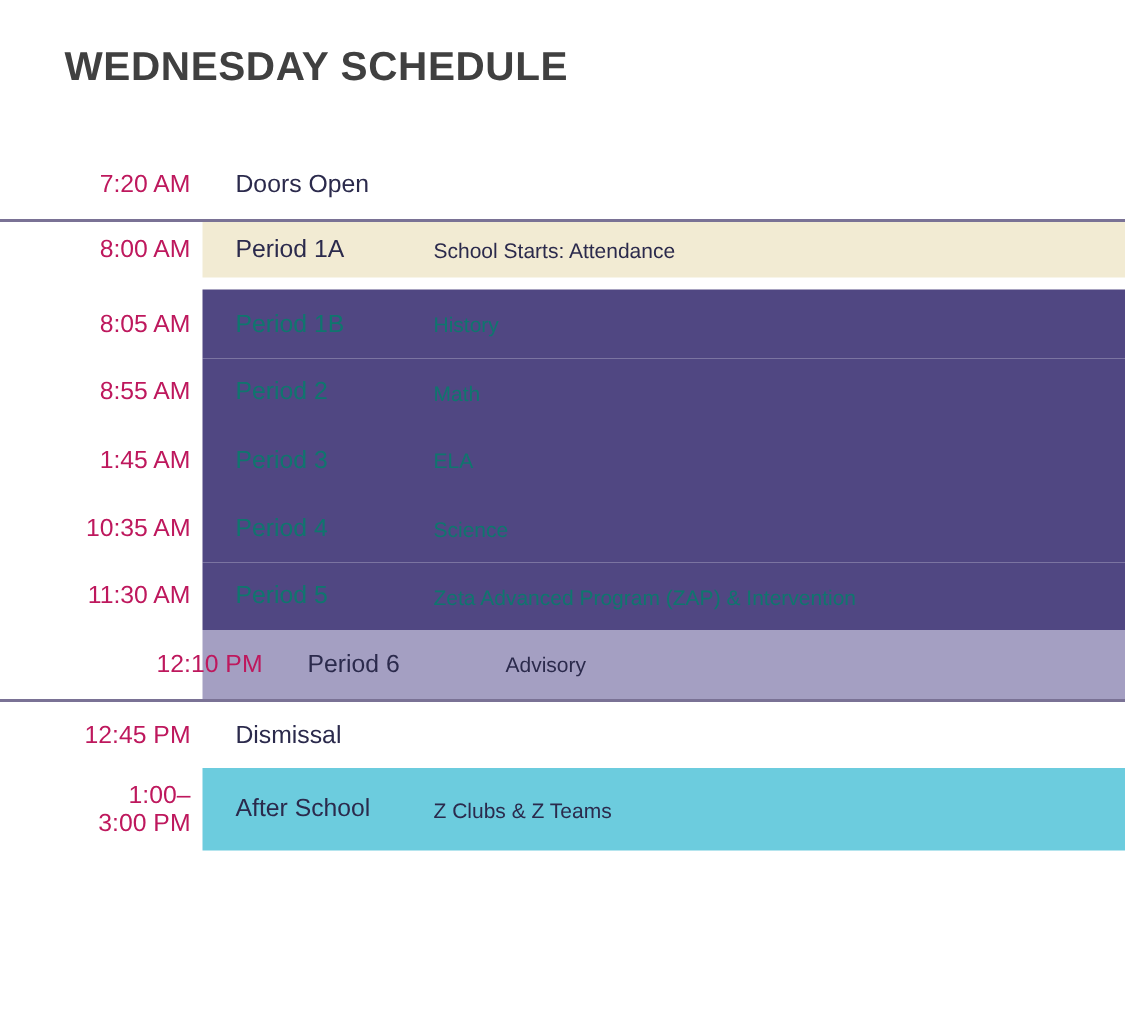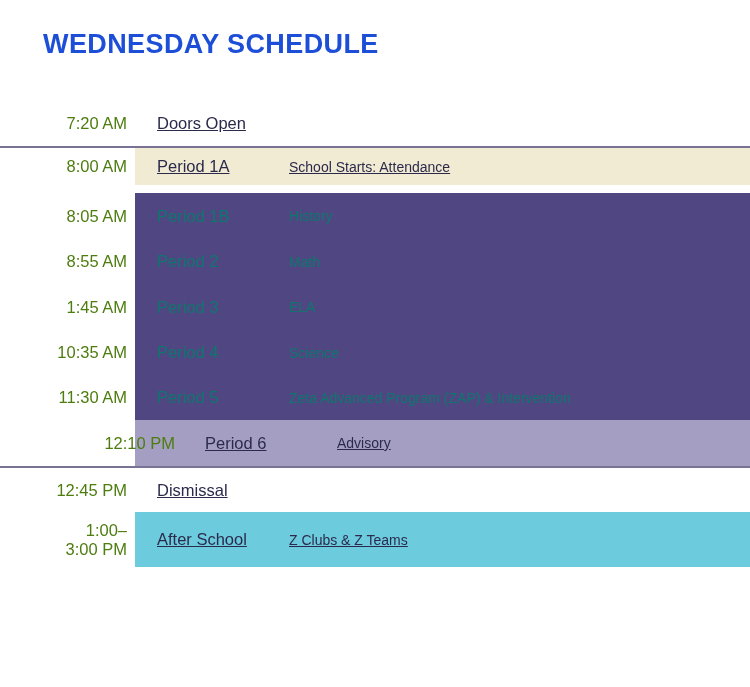--- a/index.html
+++ b/index.html
@@ -24,21 +24,21 @@
   }
 
   
   #page-title {
     position: absolute;
     left: 43px;
     top: 29px;
     font-size: 27px;
     font-weight: bold;
     letter-spacing: 0.4px;
-    color: #1d4ed8;
+    color: #404040;
     white-space: nowrap;
   }
 
   
   #schedule-table {
     position: absolute;
     left: 0;
     top: 101px;
     width: 750px;
   }
@@ -67,21 +67,21 @@
     align-items: center;
     height: 100%;
   }
 
   .cell-time {
     width: 127px;
     min-width: 127px;
     text-align: right;
     padding-right: 0px;
     font-size: 16.5px;
-    color: #4d7c0f;
+    color: #be185d;
     line-height: 1.12;
     white-space: pre-line;
   }
 
   .cell-label {
     width: 132px;
     min-width: 132px;
     margin-left: 30px;
     font-size: 16.5px;
     white-space: nowrap;
@@ -96,21 +96,21 @@
   .divider {
     position: absolute;
     left: 0;
     width: 750px;
     height: 2px;
     background: #7A7295;
     z-index: 3;
   }
 
   
-  .txt-dark { color: #2B2A4C; text-decoration: underline; }
+  .txt-dark { color: #2B2A4C; }
   .txt-light { color: #0f766e; }
 
   
 </style>
 </head>
 <body>
 
 <div id="schedule-page">
 
   <div id="page-title">WEDNESDAY SCHEDULE</div>

